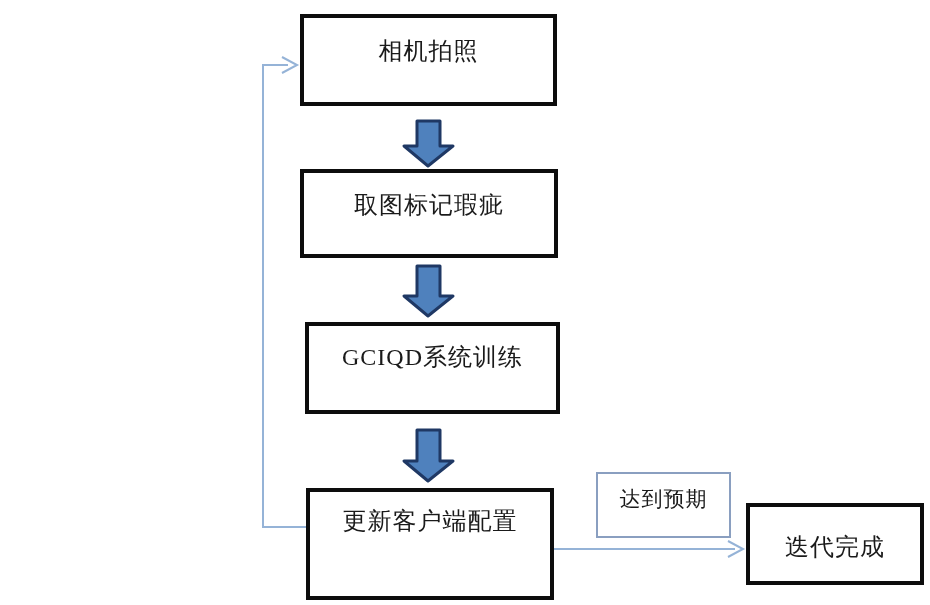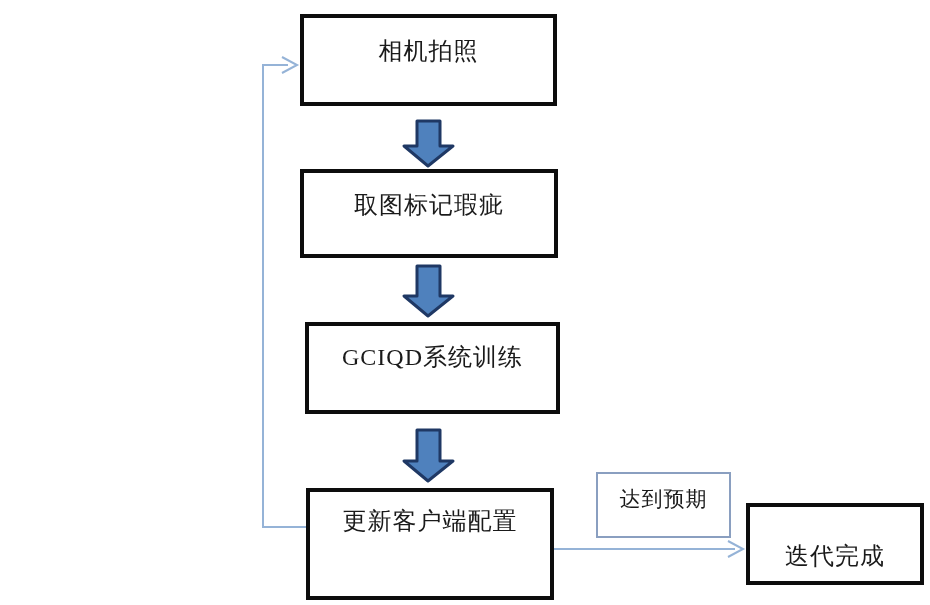--- a/index.html
+++ b/index.html
@@ -24,21 +24,21 @@
   .side-label{display:block;font-size:22px;letter-spacing:1px;}
   .cond-label{display:block;font-size:21px;letter-spacing:1px;}
 
   #box-camera{left:300px;top:14px;width:257px;height:92px;padding-top:17px;}
   #box-defects{left:300px;top:169px;width:258px;height:89px;padding-top:16px;}
   #box-gciqd{left:305px;top:322px;width:255px;height:92px;padding-top:15px;}
   #box-update{left:306px;top:488px;width:248px;height:112px;padding-top:11px;line-height:37px;}
   #box-side{left:5px;top:170px;width:243px;height:152px;padding-top:13px;line-height:31px;}
   #box-side .gap{margin-top:32px;}
   #box-condition{left:568px;top:472px;width:135px;height:66px;padding-top:11px;margin-left:28px;}
-  #box-end{left:746px;top:503px;width:178px;height:82px;padding-top:33px;}
+  #box-end{left:746px;top:503px;width:178px;height:82px;padding-top:24px;}
 
   .block-arrow{fill:var(--arrow-fill,#4f81bd);stroke:var(--arrow-stroke,#1f3864);stroke-width:3;stroke-linejoin:round;}
   .connector{fill:none;stroke:var(--connector,#95b3d7);stroke-width:2;}
 </style>
 </head>
 <body>
 
 <div class="canvas">
 
   <svg class="layer" width="930" height="605" viewBox="0 0 930 605">

